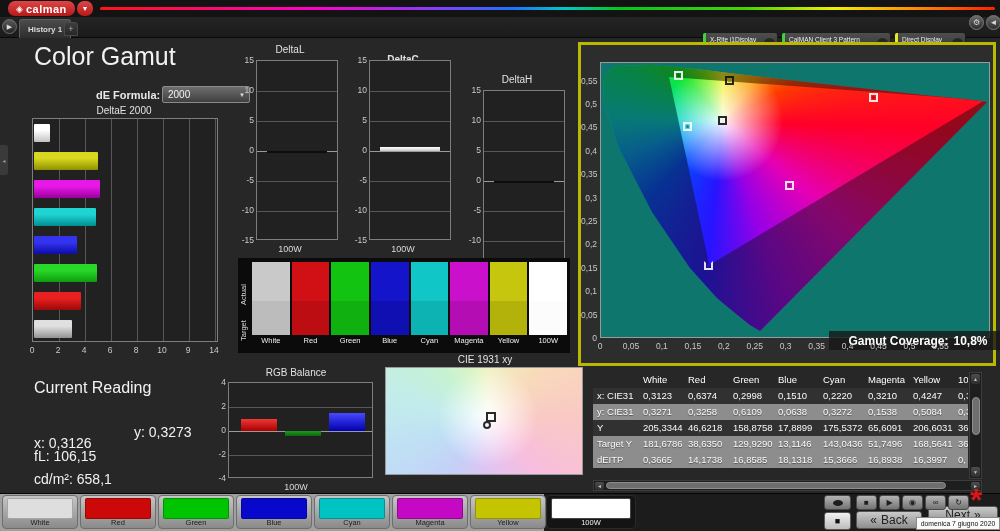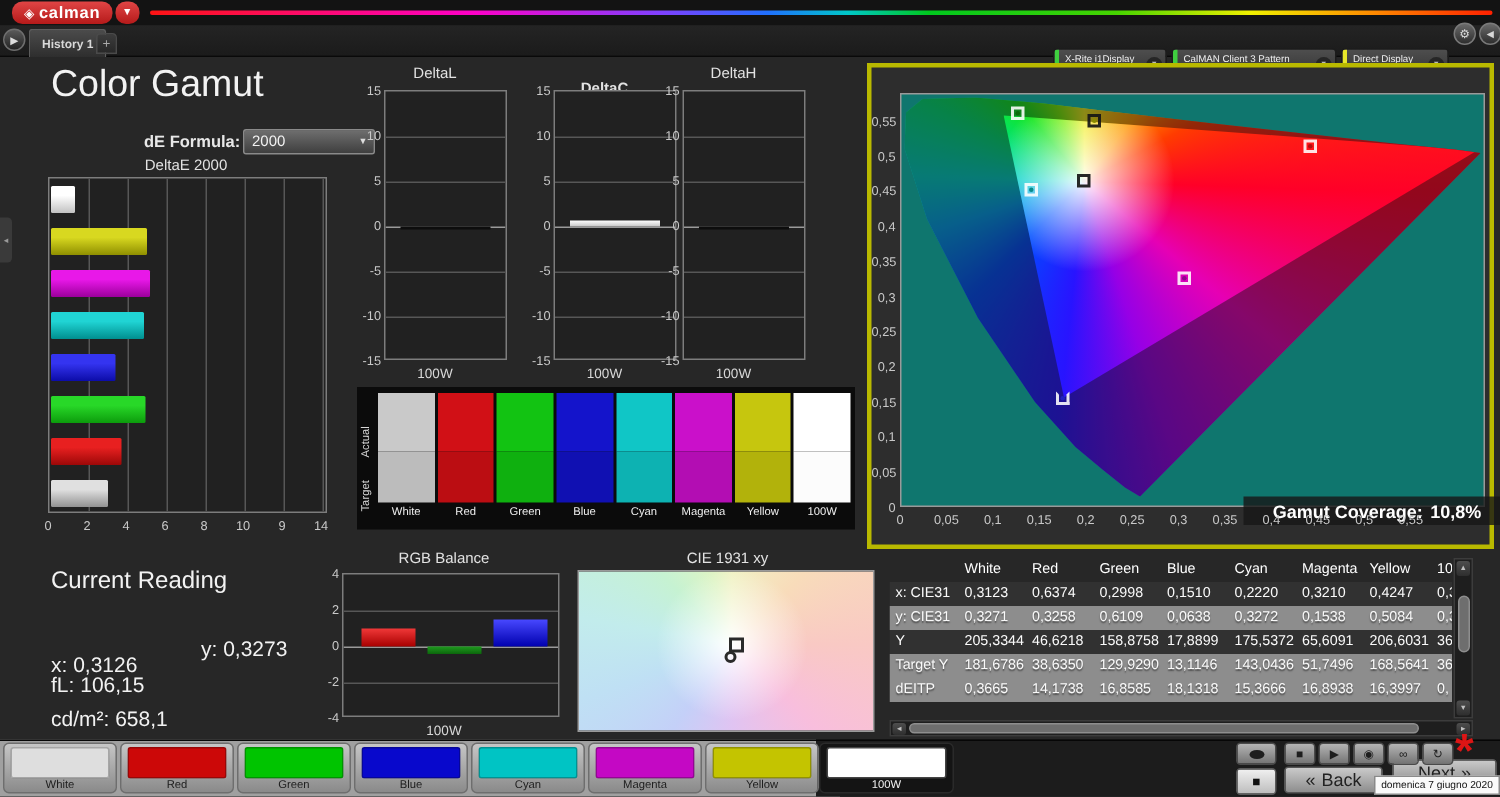--- a/index.html
+++ b/index.html
@@ -105,21 +105,21 @@
   .cie-marker { position:absolute; width:9px; height:9px; border:2px solid rgba(255,255,255,0.88); }
   .cie-marker.dark { border-color:rgba(22,22,22,0.92); }
   .cie-marker.open { border-top-color:transparent; }
   .cie-marker .dot { position:absolute; left:1px; top:1px; width:3px; height:3px; border-radius:50%; }
   .ytick.cie { left:0; width:16px; }
   #coverage { position:absolute; left:228px; top:268px; width:178px; height:19px;
     background:rgba(22,22,22,0.8); display:flex; align-items:center; justify-content:center; gap:5px;
     font-size:12px; font-weight:bold; color:#fff; }
 
   
-  #cie31-wrap { position:absolute; left:383px; top:365px; width:204px; height:128px; }
+  #cie31-wrap { position:absolute; left:383px; top:352px; width:204px; height:128px; }
   #cie31-plot { position:absolute; left:2px; top:15px; width:198px; height:108px; border:1px solid #9a9a9a;
     background:
       radial-gradient(circle 70px at 52% 46%, #ffffff 0%, rgba(255,255,255,0) 72%),
       conic-gradient(from 0deg at 52% 46%, #f0f2c4 0deg,#f8dcba 45deg,#f9c9c4 90deg,#f8bedd 135deg,
         #e0c4f2 180deg,#c4d0f8 215deg,#bfe0f4 250deg,#c2ecec 280deg,#c6f2d2 315deg,#def4c4 345deg,#f0f2c4 360deg); }
   #cie31-sq { position:absolute; left:100px; top:44px; width:10px; height:10px; border:2px solid #2a2a2a; }
   #cie31-ci { position:absolute; left:97px; top:53px; width:8px; height:8px; border:2px solid #2a2a2a; border-radius:50%; }
 
   
   #cr-title { position:absolute; left:34px; top:379px; font-size:16px; color:#f2f2f2; }
@@ -295,21 +295,21 @@
     </div>
   <div class="xlabel">100W</div>
 <div class="ytick" style="left: 0px; top: 13px;">15</div>
     <div class="ytick" style="left: 0px; top: 43px;">10</div>
     <div class="ytick" style="left: 0px; top: 73px;">5</div>
     <div class="ytick" style="left: 0px; top: 103px;">0</div>
     <div class="ytick" style="left: 0px; top: 133px;">-5</div>
     <div class="ytick" style="left: 0px; top: 163px;">-10</div>
     <div class="ytick" style="left: 0px; top: 193px;">-15</div>
   </div>
-<div class="lch-wrap" id="deltaH-wrap" style="left:439px;">
+<div class="lch-wrap" id="deltaH-wrap" style="left:467px;margin-top:30px;">
   <div class="panel-title" style="top:2px;">DeltaH</div>
   <div class="plot">
       <div class="hgrid" style="top: 30px;"></div>
       <div class="hgrid" style="top: 60px;"></div>
       <div class="hgrid zero" style="top: 90px;"></div>
       <div class="hgrid" style="top: 120px;"></div>
       <div class="hgrid" style="top: 150px;"></div>
       <div class="vbar" style="left: 12%; width: 76%; height: 1.5px; top: 90px; background: rgb(13, 13, 13);"></div>
     </div>
   <div class="xlabel">100W</div>

